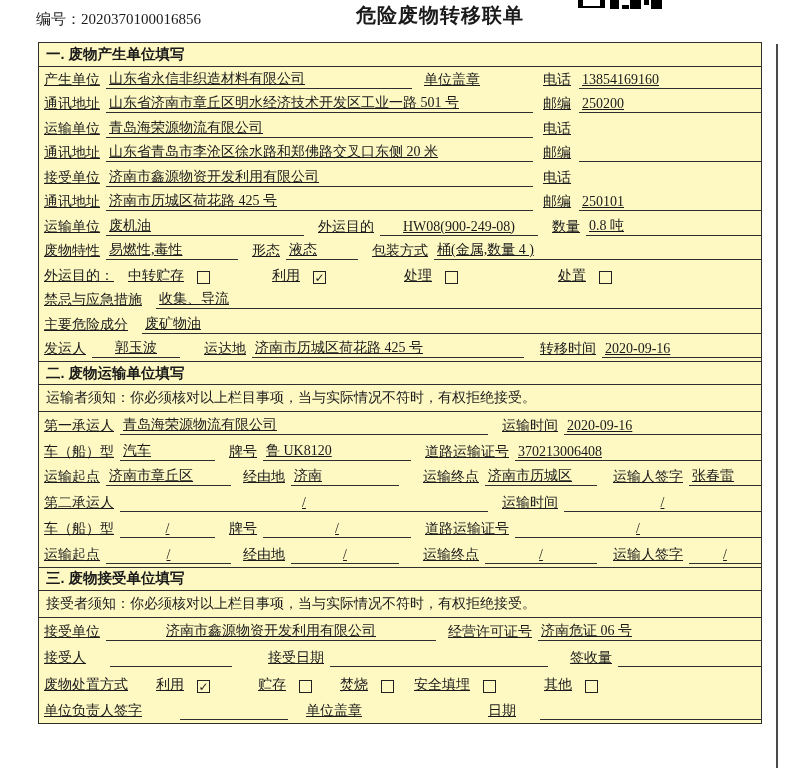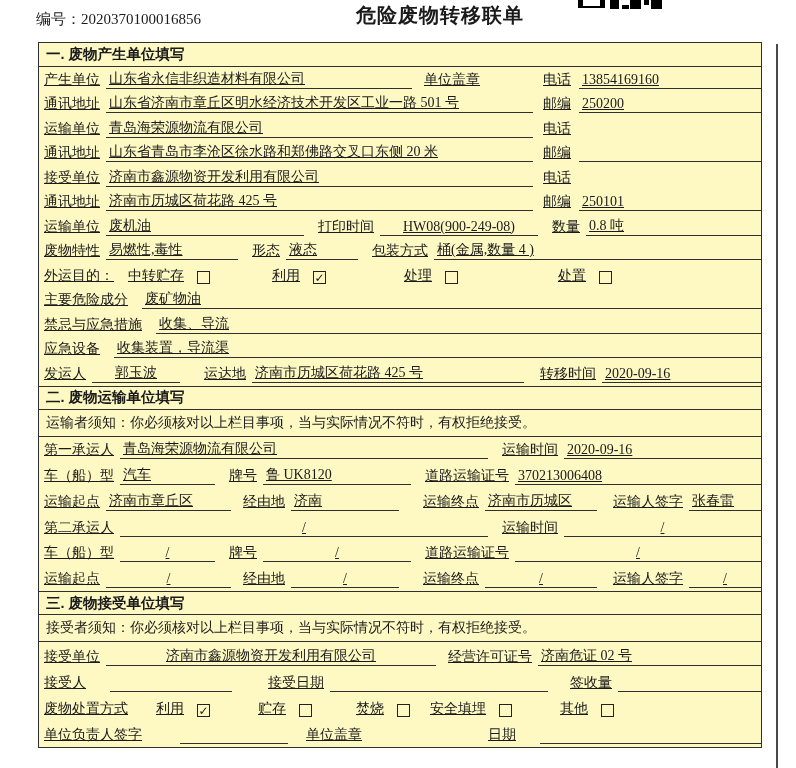--- a/index.html
+++ b/index.html
@@ -121,21 +121,21 @@
     <span class="f fx mr10">济南市历城区荷花路 425 号</span>
     <span class="rcol">
       <span class="l">邮编</span>
       <span class="f">250101</span>
     </span>
   </div>
 
   <div class="r h1">
     <span class="l">运输单位</span>
     <span class="f w198">废机油</span>
-    <span class="l ml14">打印时间</span>
+    <span class="l ml14">外运目的</span>
     <span class="f w158 ct">HW08(900-249-08)</span>
     <span class="l ml14">数量</span>
     <span class="f fx">0.8 吨</span>
   </div>
 
   <div class="r h1">
     <span class="l">废物特性</span>
     <span class="f w132">易燃性,毒性</span>
     <span class="l ml14">形态</span>
     <span class="f w72">液态</span>
@@ -157,33 +157,29 @@
       <span class="l">处理</span>
       <span class="cb"></span>
     </span>
     <span class="opt ml100">
       <span class="l">处置</span>
       <span class="cb"></span>
     </span>
   </div>
 
   <div class="r h1">
+    <span class="l">禁忌与应急措施</span>
+    <span class="f fx ml8">收集、导流</span>
+  </div>
+
+  <div class="r h1">
     <span class="l">主要危险成分</span>
     <span class="f fx ml8">废矿物油</span>
   </div>
 
-  <div class="r h1">
-    <span class="l">禁忌与应急措施</span>
-    <span class="f fx ml8">收集、导流</span>
-  </div>
-
-  <div class="r h1">
-    <span class="l">应急设备</span>
-    <span class="f fx ml8">收集装置，导流渠</span>
-  </div>
 
   <div class="r h1">
     <span class="l">发运人</span>
     <span class="f w88 ct">郭玉波</span>
     <span class="l ml24">运达地</span>
     <span class="f w272">济南市历城区荷花路 425 号</span>
     <span class="l ml16">转移时间</span>
     <span class="f fx">2020-09-16</span>
   </div>
 
@@ -244,21 +240,21 @@
     <span class="f fx ct">/</span>
   </div>
 
   <div class="sec-t bt">三. 废物接受单位填写</div>
   <div class="note">接受者须知：你必须核对以上栏目事项，当与实际情况不符时，有权拒绝接受。</div>
 
   <div class="r h3">
     <span class="l">接受单位</span>
     <span class="f w330 ct">济南市鑫源物资开发利用有限公司</span>
     <span class="l ml12">经营许可证号</span>
-    <span class="f fx">济南危证 02 号</span>
+    <span class="f fx">济南危证 06 号</span>
   </div>
 
   <div class="r h3">
     <span class="l">接受人</span>
     <span class="f w122 ml18"></span>
     <span class="l ml20">接受日期</span>
     <span class="f w218"></span>
     <span class="l ml22">签收量</span>
     <span class="f fx"></span>
   </div>
@@ -266,21 +262,21 @@
   <div class="r h3">
     <span class="l">废物处置方式</span>
     <span class="opt ml22">
       <span class="l">利用</span>
       <span class="cb">✓</span>
     </span>
     <span class="opt ml48">
       <span class="l">贮存</span>
       <span class="cb"></span>
     </span>
-    <span class="opt ml38" style="margin-left:44px">
+    <span class="opt ml38" style="margin-left:28px">
       <span class="l">焚烧</span>
       <span class="cb"></span>
     </span>
     <span class="opt ml44">
       <span class="l">安全填埋</span>
       <span class="cb"></span>
     </span>
     <span class="opt ml48">
       <span class="l">其他</span>
       <span class="cb"></span>

